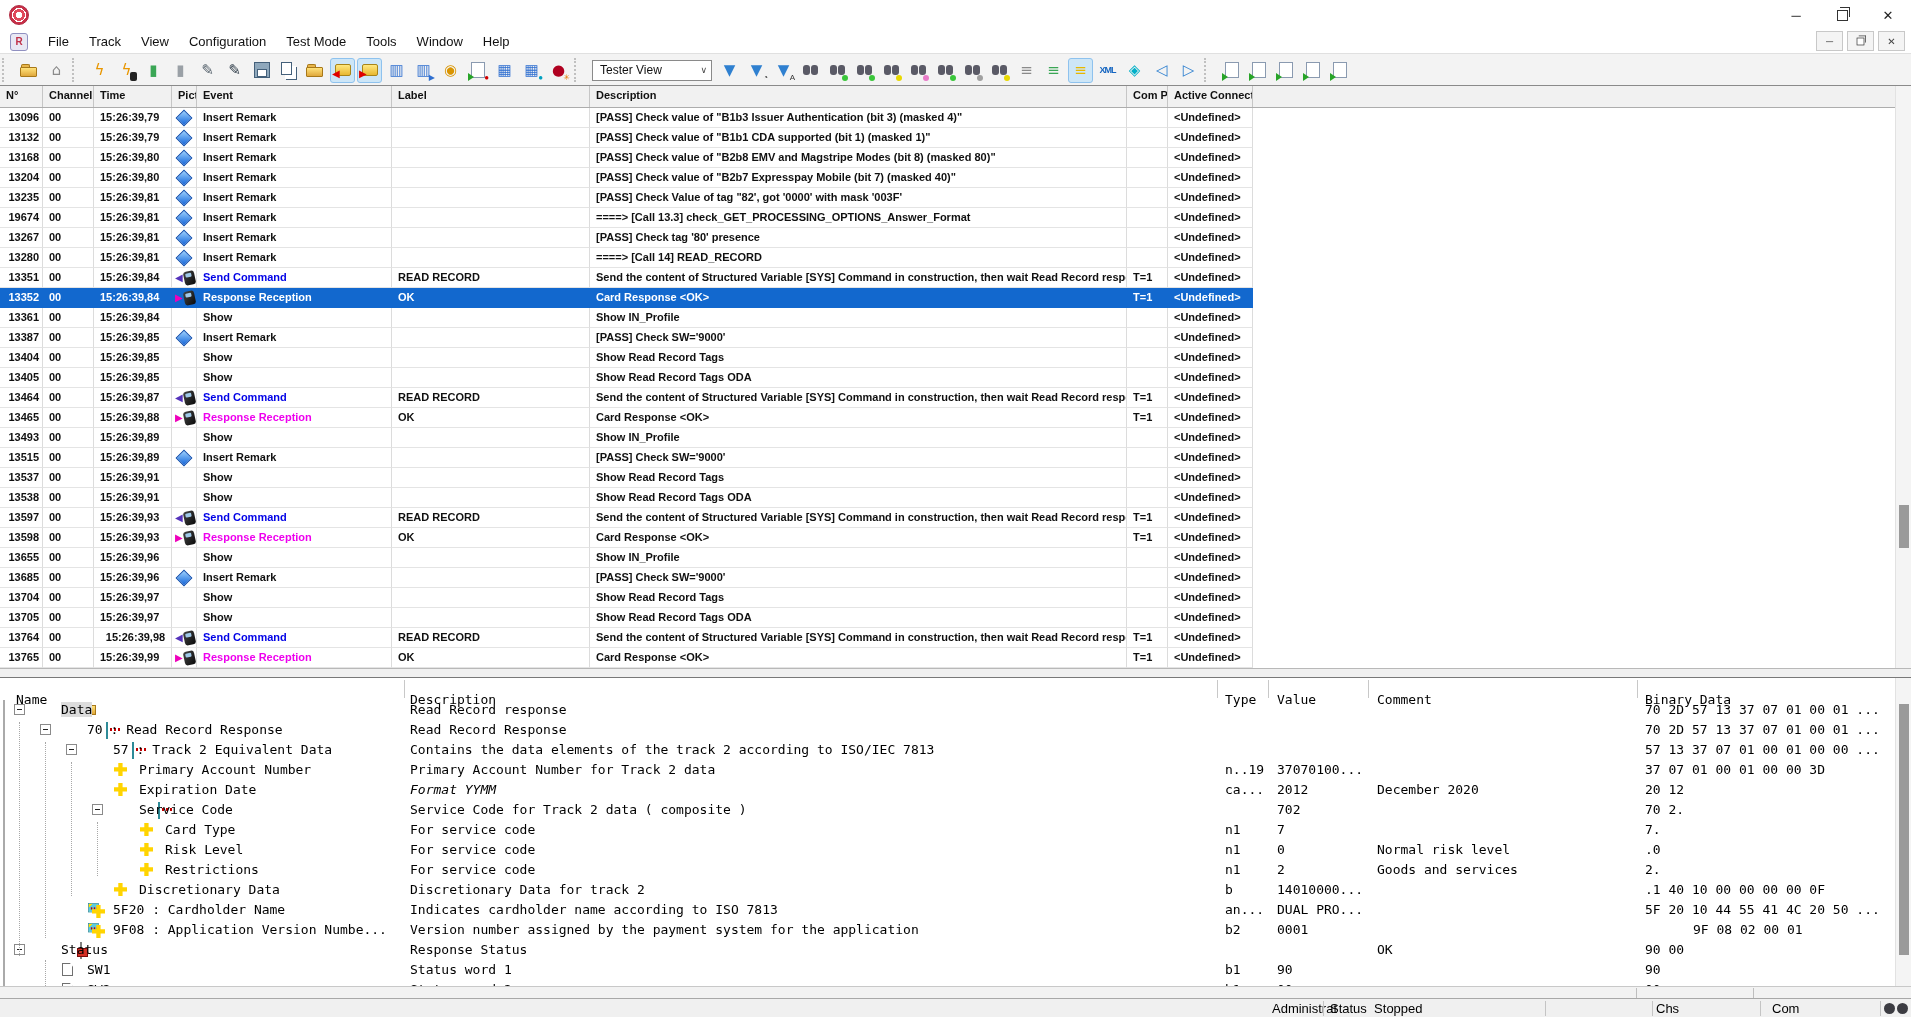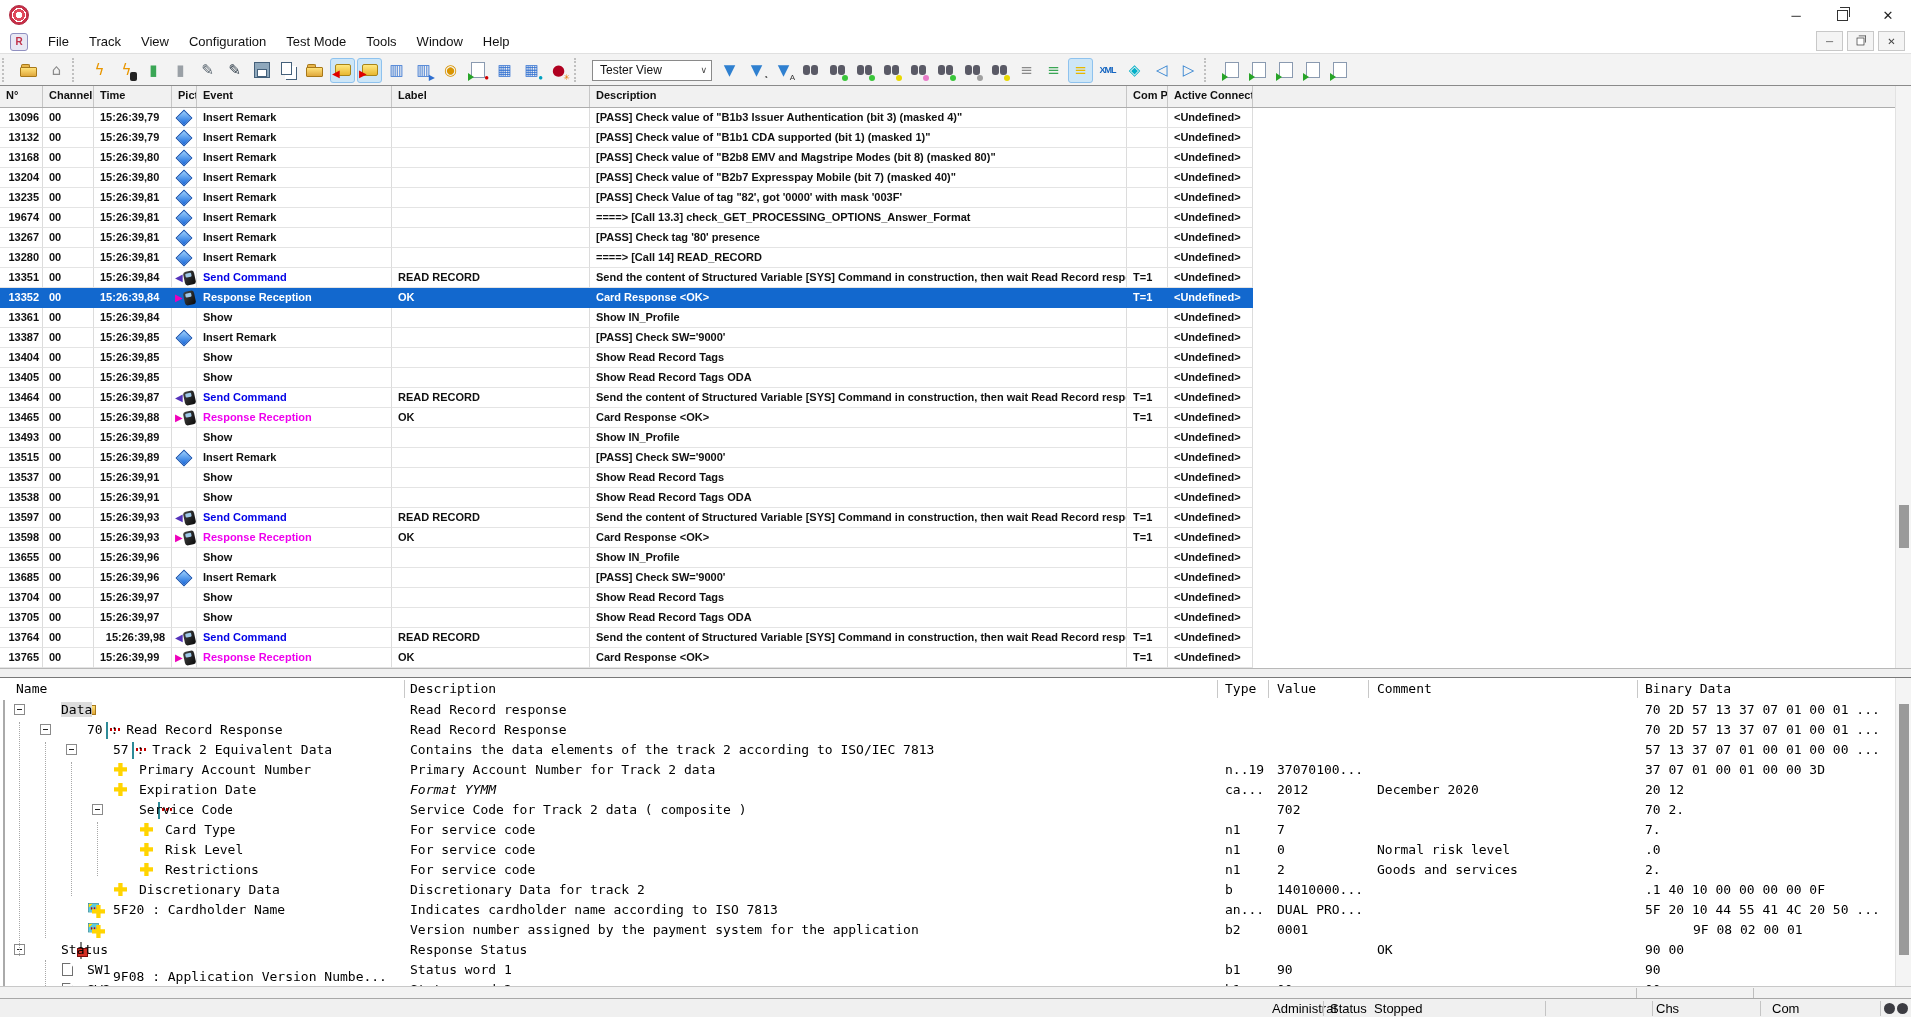--- a/index.html
+++ b/index.html
@@ -74,21 +74,21 @@
   .vscroll{position:absolute;width:16px;background:#F4F4F4;border-left:1px solid #E2E2E2;}
   .vthumb{position:absolute;left:3px;width:10px;background:#9A9A9A;}
   
   .splitter{position:absolute;left:0;top:668px;width:1911px;height:10px;background:#F0F0F0;
             border-top:1px solid #B8B8B8;border-bottom:1px solid #787878;box-sizing:border-box;}
   
   .detail{position:absolute;left:0;top:678px;width:1895px;height:308px;background:#fff;overflow:hidden;
           font-family:"DejaVu Sans Mono","Liberation Mono",monospace;font-size:13px;color:#000;}
   .detail .lborder{position:absolute;left:3px;top:0;width:2px;height:308px;background:#AAA;}
   .dhead{position:absolute;left:0;top:0;width:1895px;height:22px;background:#fff;}
-  .dhl{position:absolute;top:3px;white-space:nowrap;}
+  .dhl{position:absolute;top:14px;white-space:nowrap;}
   .dsep{position:absolute;top:2px;width:1px;height:18px;background:#C8C8C8;}
   .drow{position:absolute;left:0;width:1895px;height:20px;padding-left:44px;}
   .dcell{position:absolute;top:2px;white-space:nowrap;}
   .xbox{position:absolute;top:4px;width:11px;height:11px;border:1px solid #8A8A8A;background:#fff;
         display:flex;align-items:center;justify-content:center;box-sizing:border-box;}
   .xbox:after{content:"";width:5px;height:1px;background:#222;}
   .ticon{position:absolute;top:3px;}
   .t-folder{width:17px;height:13px;position:relative;}
   .t-folder:before{content:"";position:absolute;left:0;top:0;width:7px;height:3px;background:#E8B64C;border:1px solid #A87818;border-bottom:none;}
   .t-folder:after{content:"";position:absolute;left:0;top:2px;width:16px;height:10px;background:linear-gradient(#FFE27A,#E0A83C);border:1px solid #A87818;box-sizing:border-box;}
@@ -718,21 +718,21 @@
           <span class="dcell" style="left: 1225px;">an...</span>
           <span class="dcell" style="left: 1277px;">DUAL PRO...</span>
           <span class="dcell" style="left: 1377px;"></span>
           <span class="dcell" style="left: 1645px;">5F 20 10 44 55 41 4C 20 50 ...</span>
         </div>
         <div class="drow" style="top: 242px;">
           <span class="ticon" style="left: 88px; width: 16px; height: 14px; position: absolute;">
             <span class="t-tlv t-mini"></span>
             <span class="t-puz" style="position: absolute; left: 4px; top: 2px;"></span>
           </span>
-          <span class="dcell tname" style="left: 113px; margin-top: 47px;">9F08 : Application Version Numbe...</span>
+          <span class="dcell tname" style="left: 113px;">9F08 : Application Version Numbe...</span>
           <span class="dcell" style="left: 410px;"> Version number assigned by the payment system for the application</span>
           <span class="dcell" style="left: 1225px;">b2</span>
           <span class="dcell" style="left: 1277px;">0001</span>
           <span class="dcell" style="left: 1377px;"></span>
           <span class="dcell" style="left: 1645px; margin-left: 48px;">9F 08 02 00 01</span>
         </div>
         <div class="drow" style="top: 262px;"><div class="xbox" style="left: 14px;"></div><span class="ticon t-status" style="left: 36px;"></span><span class="dcell tname" style="left: 61px;">Status</span><span class="dcell" style="left: 410px;">Response Status</span><span class="dcell" style="left: 1225px;"></span><span class="dcell" style="left: 1277px;"></span><span class="dcell" style="left: 1377px;">OK</span><span class="dcell" style="left: 1645px;">90 00</span></div>
         <div class="drow" style="top: 282px;">
           <span class="ticon t-doc" style="left: 62px;"></span>
           <span class="dcell tname" style="left: 87px;">SW1</span>

